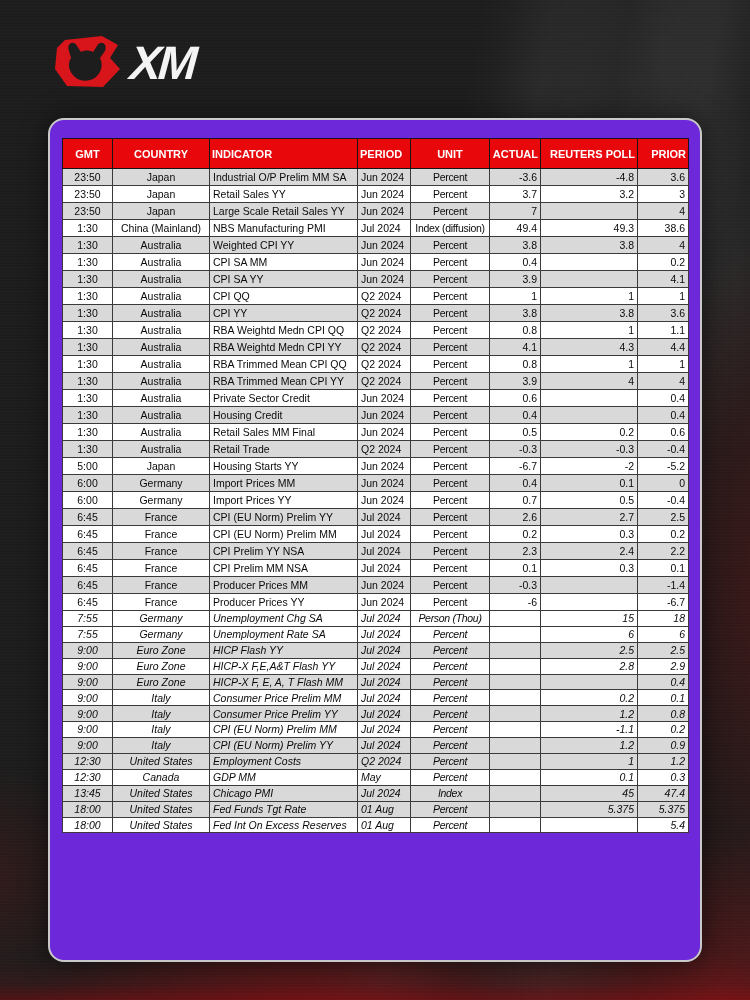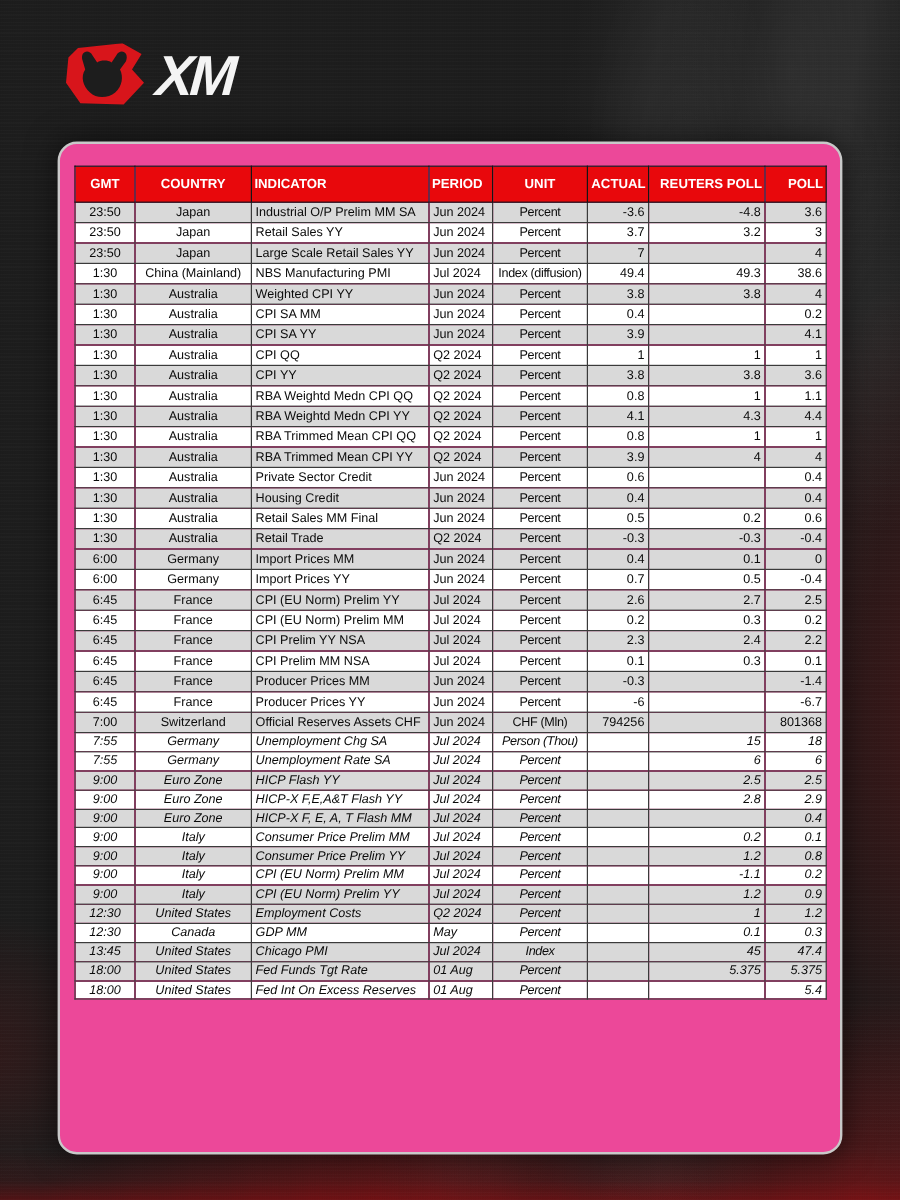--- a/index.html
+++ b/index.html
@@ -33,21 +33,21 @@
   .logo{position:absolute;left:54px;top:36px;display:flex;align-items:center;z-index:3;}
   .logo svg{display:block;}
   .brand{
     color:#f4f4f4;font-size:47px;font-weight:bold;font-style:italic;
     letter-spacing:-3px;margin-left:6px;line-height:54px;
     transform:skewX(-4deg);
   }
   
   .card{
     position:absolute;left:48px;top:118px;width:654px;height:844px;z-index:2;
-    background:#ec4899;border:2px solid var(--card_border,#c9c9c9);border-radius:16px;
+    background:#6d28d9;border:2px solid var(--card_border,#c9c9c9);border-radius:16px;
     box-sizing:border-box;padding:18px 12px 20px 12px;
     box-shadow:0 0 26px rgba(0,0,0,.55);
   }
   table.cal{
     border-collapse:collapse;table-layout:fixed;width:626px;
     font-family:"Liberation Sans",sans-serif;
     border:1px solid #111;
   }
   table.cal th{
     background:var(--header_bg,#e8080c);color:var(--header_text,#ffffff);
@@ -98,21 +98,21 @@
     </colgroup>
     <thead>
       <tr>
         <th class="col-gmt">GMT</th>
         <th class="col-country">COUNTRY</th>
         <th class="col-indicator">INDICATOR</th>
         <th class="col-period">PERIOD</th>
         <th class="col-unit">UNIT</th>
         <th class="col-actual">ACTUAL</th>
         <th class="col-poll">REUTERS POLL</th>
-        <th class="col-prior">POLL</th>
+        <th class="col-prior">PRIOR</th>
       </tr>
     </thead>
     <tbody>
         <tr class="shaded tall">
           <td class="col-gmt">23:50</td>
           <td class="col-country">Japan</td>
           <td class="col-indicator">Industrial O/P Prelim MM SA</td>
           <td class="col-period">Jun 2024</td>
           <td class="col-unit">Percent</td>
           <td class="col-actual">-3.6</td>
@@ -272,20 +272,30 @@
         <tr class="shaded tall">
           <td class="col-gmt">1:30</td>
           <td class="col-country">Australia</td>
           <td class="col-indicator">Retail Trade</td>
           <td class="col-period">Q2 2024</td>
           <td class="col-unit">Percent</td>
           <td class="col-actual">-0.3</td>
           <td class="col-poll">-0.3</td>
           <td class="col-prior">-0.4</td>
         </tr>
+        <tr class="plain tall">
+          <td class="col-gmt">5:00</td>
+          <td class="col-country">Japan</td>
+          <td class="col-indicator">Housing Starts YY</td>
+          <td class="col-period">Jun 2024</td>
+          <td class="col-unit">Percent</td>
+          <td class="col-actual">-6.7</td>
+          <td class="col-poll">-2</td>
+          <td class="col-prior">-5.2</td>
+        </tr>
         <tr class="shaded tall">
           <td class="col-gmt">6:00</td>
           <td class="col-country">Germany</td>
           <td class="col-indicator">Import Prices MM</td>
           <td class="col-period">Jun 2024</td>
           <td class="col-unit">Percent</td>
           <td class="col-actual">0.4</td>
           <td class="col-poll">0.1</td>
           <td class="col-prior">0</td>
         </tr>
@@ -351,30 +361,20 @@
         </tr>
         <tr class="plain tall">
           <td class="col-gmt">6:45</td>
           <td class="col-country">France</td>
           <td class="col-indicator">Producer Prices YY</td>
           <td class="col-period">Jun 2024</td>
           <td class="col-unit">Percent</td>
           <td class="col-actual">-6</td>
           <td class="col-poll"></td>
           <td class="col-prior">-6.7</td>
-        </tr>
-        <tr class="shaded tall">
-          <td class="col-gmt">7:00</td>
-          <td class="col-country">Switzerland</td>
-          <td class="col-indicator">Official Reserves Assets CHF</td>
-          <td class="col-period">Jun 2024</td>
-          <td class="col-unit">CHF (Mln)</td>
-          <td class="col-actual">794256</td>
-          <td class="col-poll"></td>
-          <td class="col-prior">801368</td>
         </tr>
         <tr class="plain short">
           <td class="col-gmt">7:55</td>
           <td class="col-country">Germany</td>
           <td class="col-indicator">Unemployment Chg SA</td>
           <td class="col-period">Jul 2024</td>
           <td class="col-unit">Person (Thou)</td>
           <td class="col-actual"></td>
           <td class="col-poll">15</td>
           <td class="col-prior">18</td>

